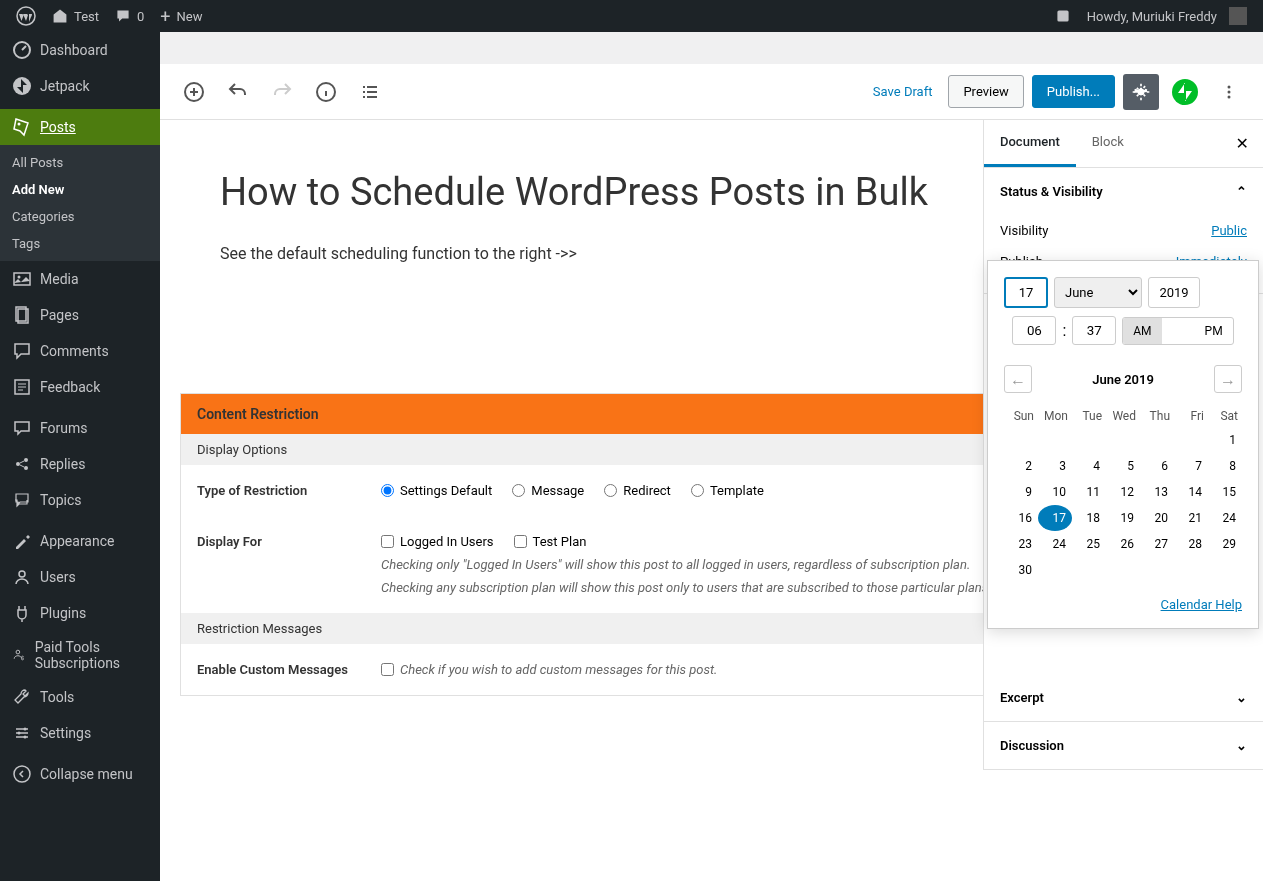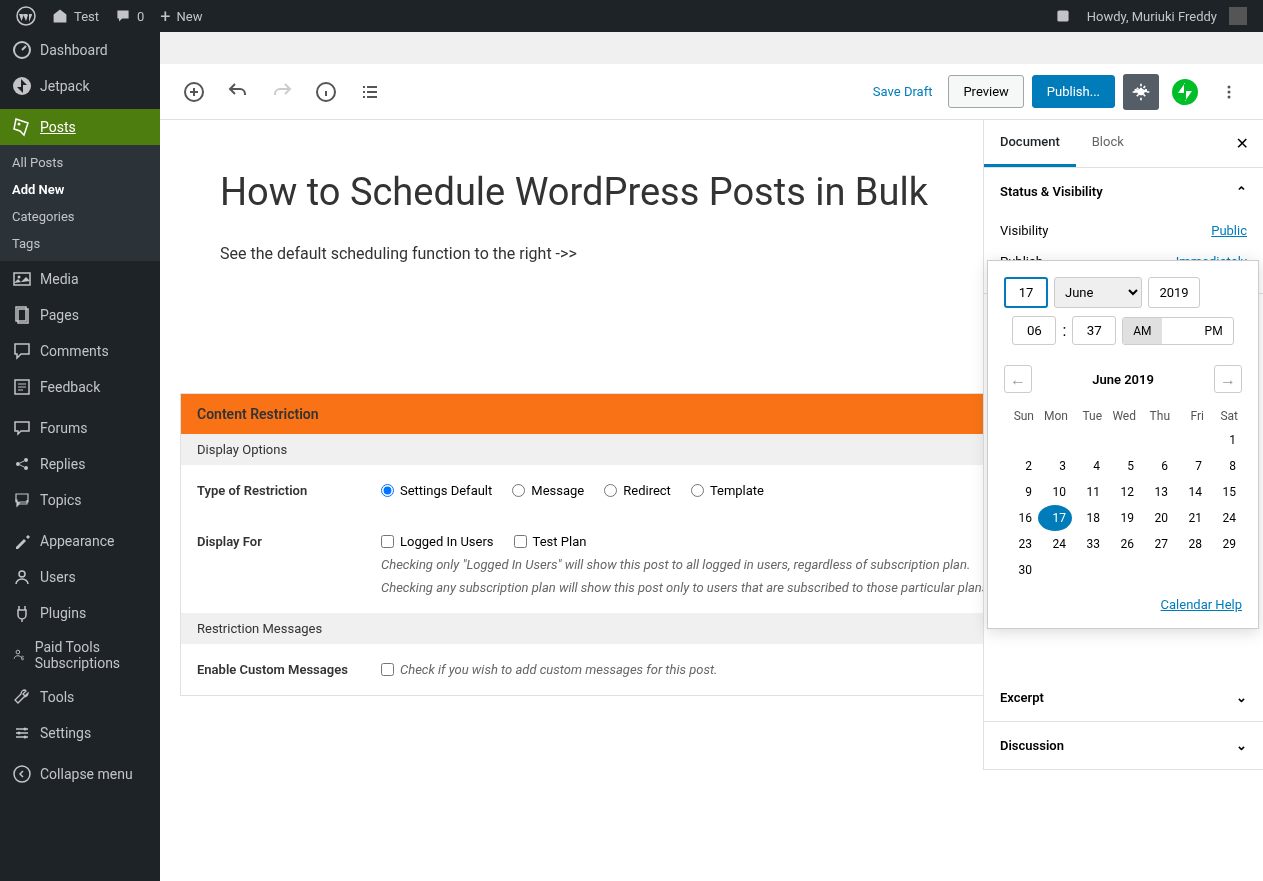--- a/index.html
+++ b/index.html
@@ -458,21 +458,21 @@
         <div class="cal-day">15</div>
         <div class="cal-day">16</div>
         <div class="cal-day selected">17</div>
         <div class="cal-day">18</div>
         <div class="cal-day">19</div>
         <div class="cal-day">20</div>
         <div class="cal-day">21</div>
         <div class="cal-day">24</div>
         <div class="cal-day">23</div>
         <div class="cal-day">24</div>
-        <div class="cal-day">33</div>
+        <div class="cal-day">25</div>
         <div class="cal-day">26</div>
         <div class="cal-day">27</div>
         <div class="cal-day">28</div>
         <div class="cal-day">29</div>
         <div class="cal-day">30</div>
       </div>
     <div class="cal-help"><span class="link">Calendar Help</span></div>
   </div>
 </div>
 

